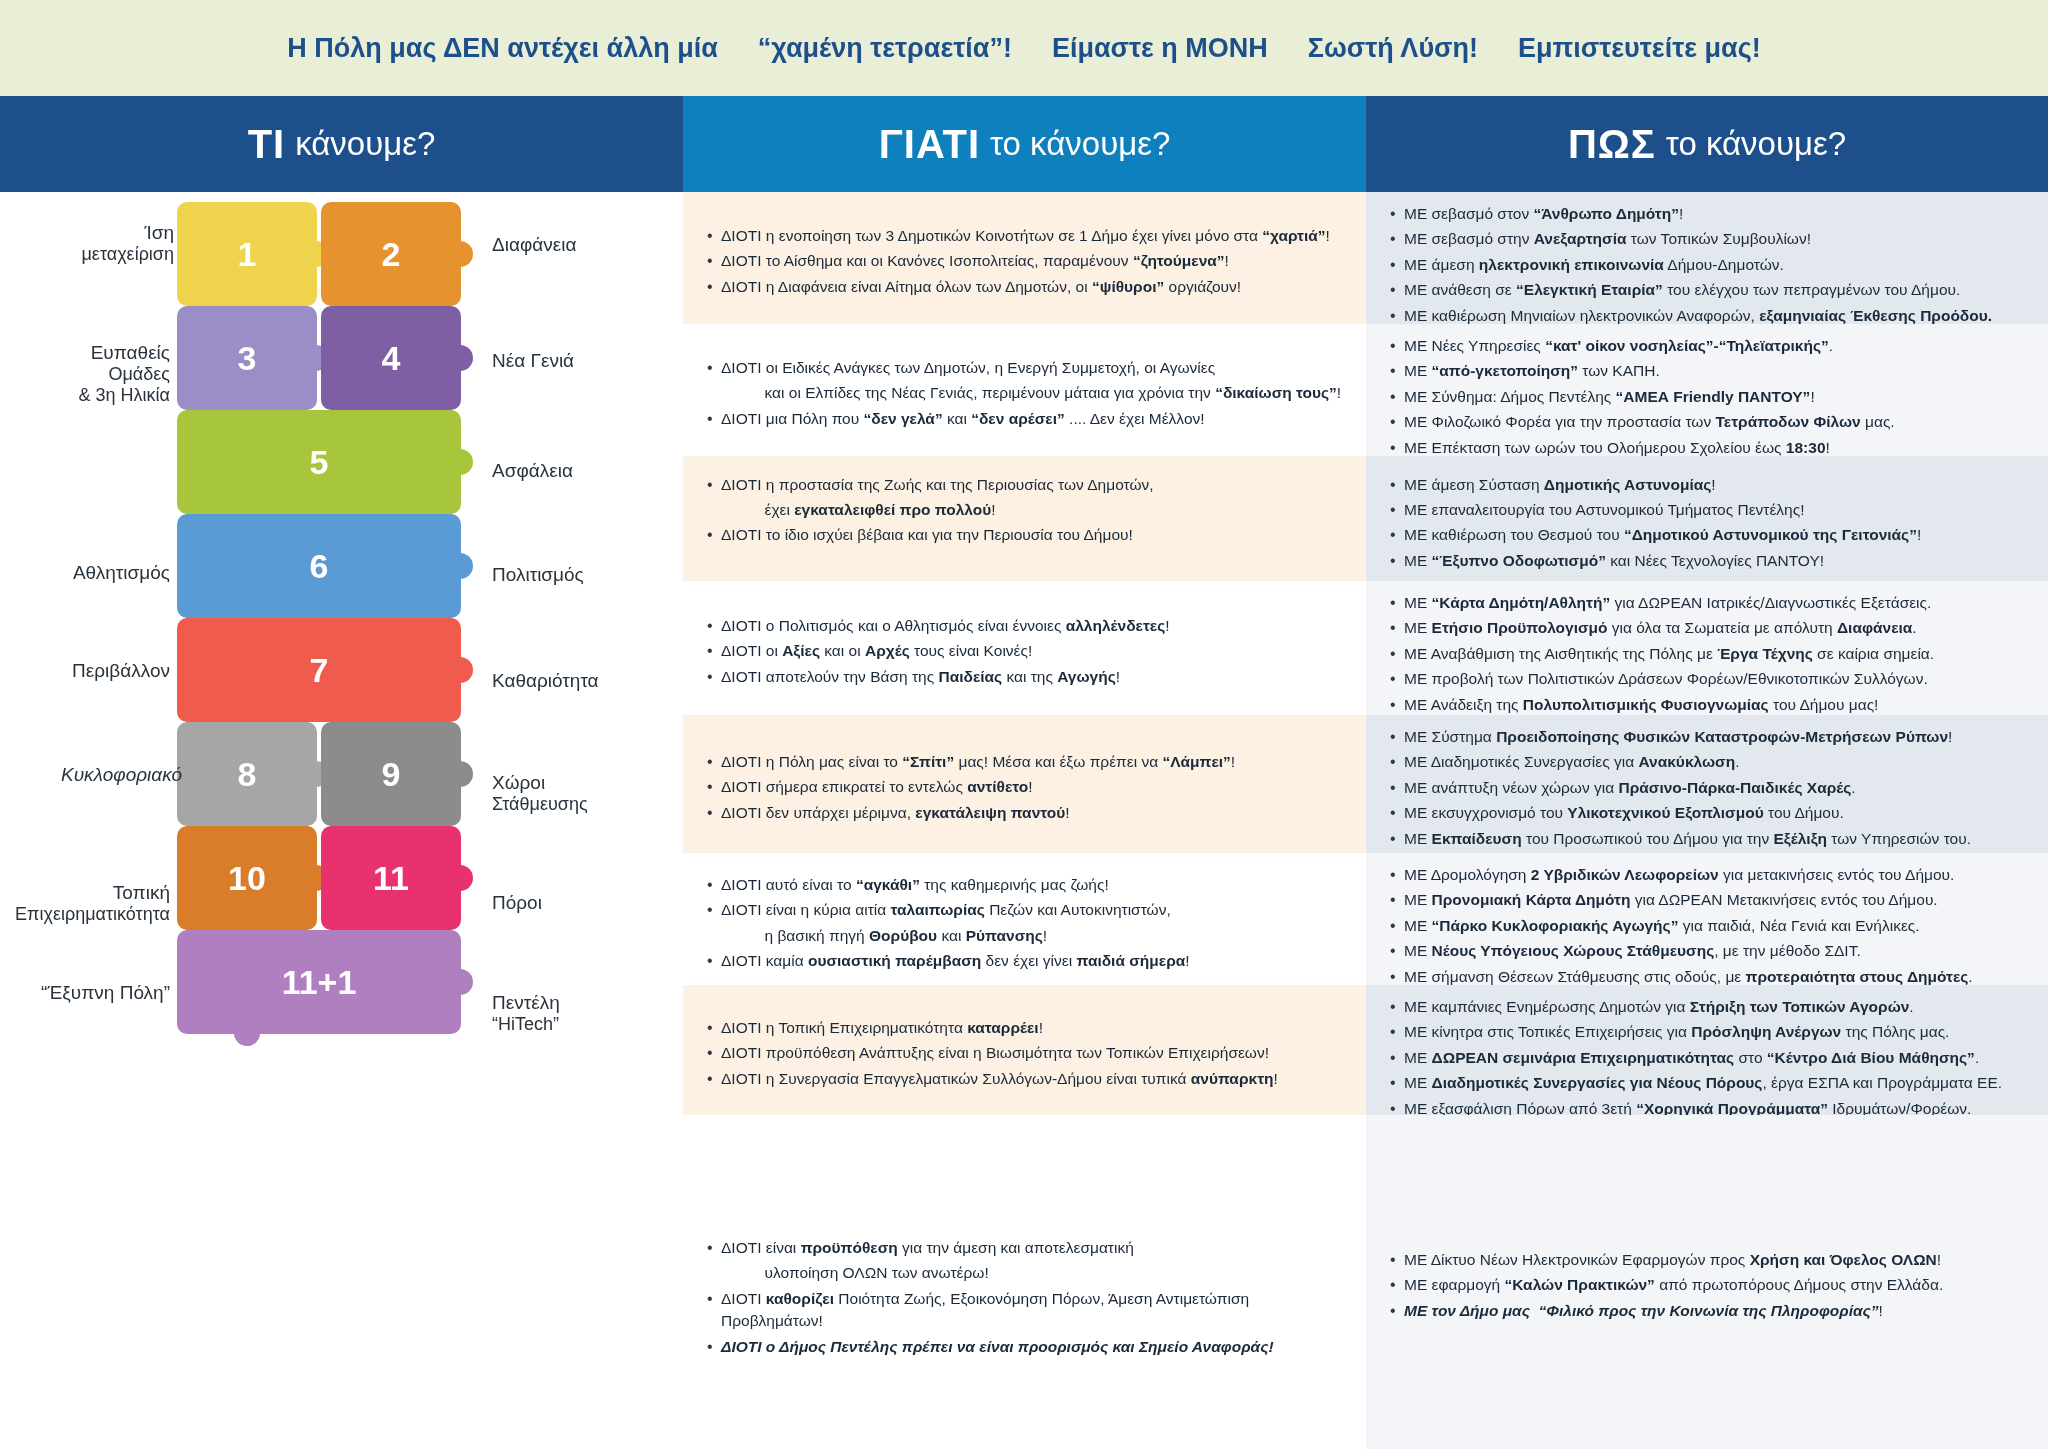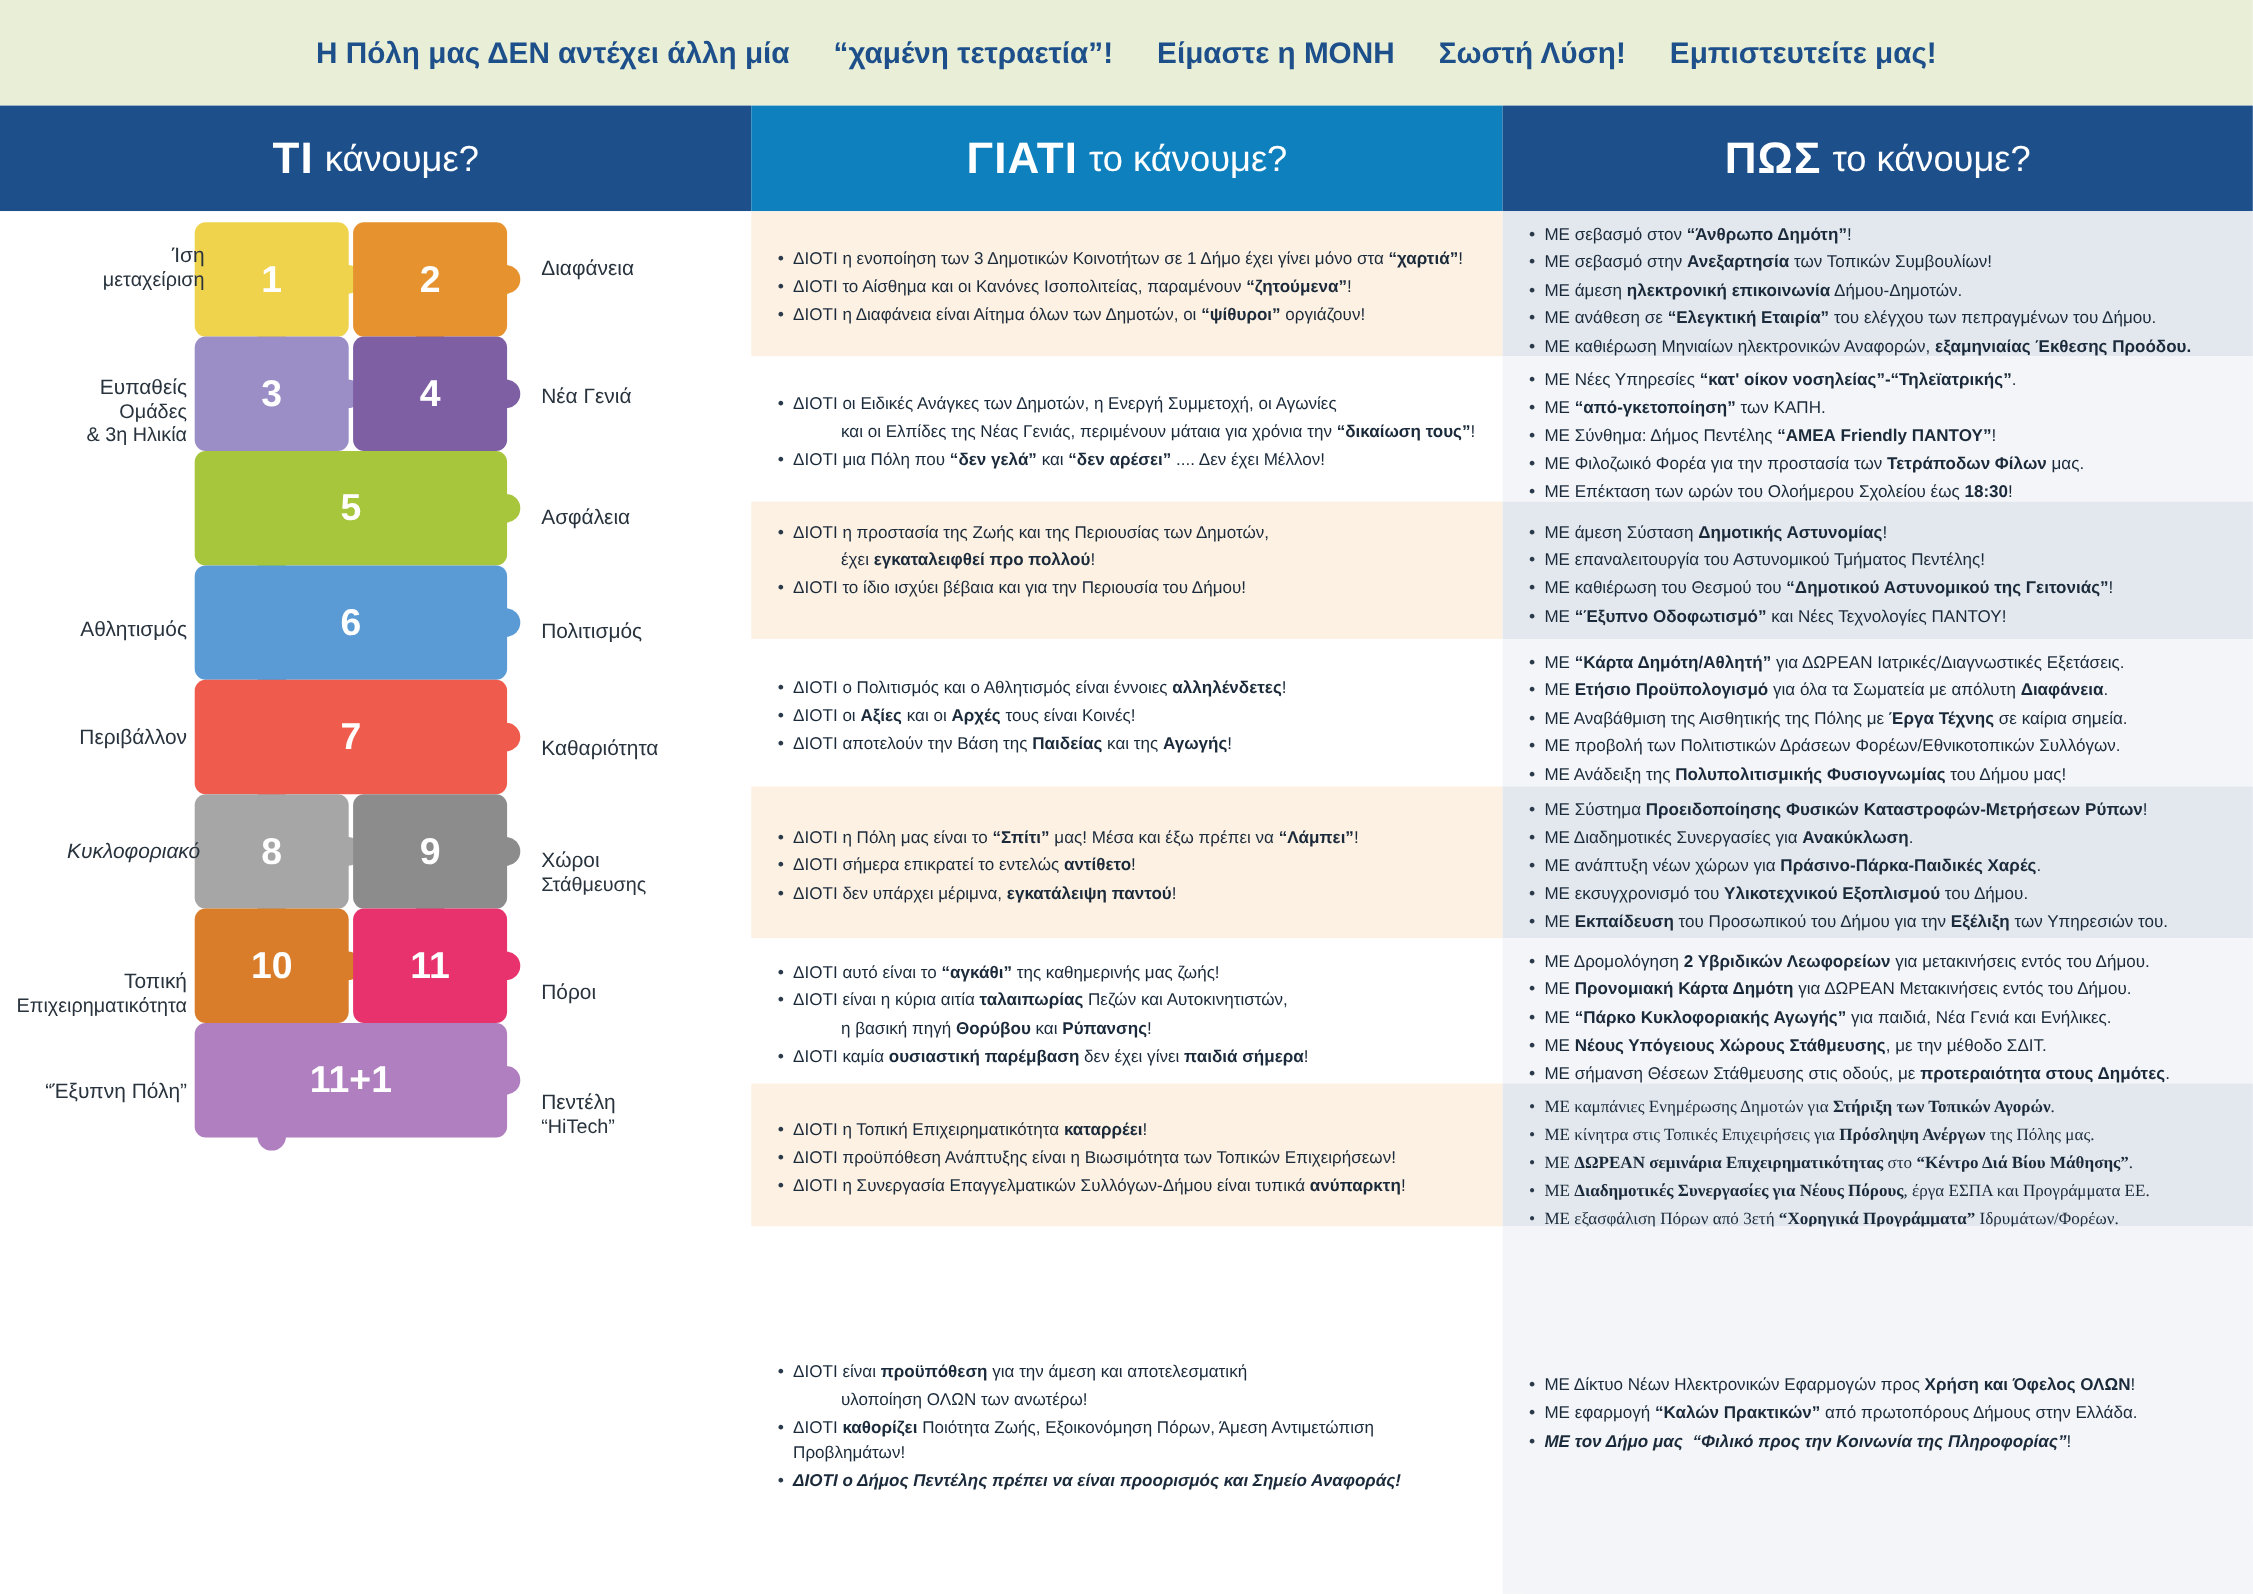--- a/index.html
+++ b/index.html
@@ -185,21 +185,21 @@
           </div>
           <div class="prow" style="height: 104px;">
             <div class="piece full left" style="background:#b07fc0">
               <span>11+1</span>
               <span class="knob r" style="background:#b07fc0"></span>
               <span class="knob b" style="background:#b07fc0"></span>
             </div>
           </div>
         </div>
       <div class="labels-left" id="labels-left">
-          <div class="lbl l" style="top:30px; left:16px; width:170px;"><span>Ίση</span><small>μεταχείριση</small></div>
+          <div class="lbl l" style="top:30px; left:4px; width:170px;"><span>Ίση</span><small>μεταχείριση</small></div>
           <div class="lbl l" style="top:150px; left:0px; width:170px;"><span>Ευπαθείς</span><small>Ομάδες<br>&amp; 3η Ηλικία</small></div>
           <div class="lbl l" style="top:370px; left:0px; width:170px;"><span>Αθλητισμός</span></div>
           <div class="lbl l" style="top:468px; left:0px; width:170px;"><span>Περιβάλλον</span></div>
           <div class="lbl l" style="top:572px; left:12px; width:170px;font-style:italic;"><span>Κυκλοφοριακό</span></div>
           <div class="lbl l" style="top:690px; left:0px; width:170px;"><span>Τοπική</span><small>Επιχειρηματικότητα</small></div>
           <div class="lbl l" style="top:790px; left:0px; width:170px;"><span>“Έξυπνη Πόλη”</span></div>
         </div>
       <div class="labels-right" id="labels-right">
           <div class="lbl r" style="top:42px; left:492px; width:180px;"><span>Διαφάνεια</span></div>
           <div class="lbl r" style="top:158px; left:492px; width:180px;"><span>Νέα Γενιά</span></div>
@@ -337,21 +337,21 @@
         <div class="rowtext" style="top:669px;">
           <ul>
             <li>ΜΕ Δρομολόγηση <b>2 Υβριδικών Λεωφορείων</b> για μετακινήσεις εντός του Δήμου.</li>
             <li>ΜΕ <b>Προνομιακή Κάρτα Δημότη</b> για ΔΩΡΕΑΝ Μετακινήσεις εντός του Δήμου.</li>
             <li>ΜΕ <b>“Πάρκο Κυκλοφοριακής Αγωγής”</b> για παιδιά, Νέα Γενιά και Ενήλικες.</li>
             <li>ΜΕ <b>Νέους Υπόγειους Χώρους Στάθμευσης</b>, με την μέθοδο ΣΔΙΤ.</li>
             <li>ΜΕ σήμανση Θέσεων Στάθμευσης στις οδούς, με <b>προτεραιότητα στους Δημότες</b>.</li>
           </ul>
         </div>
         <div class="stripe how-stripe-a" style="top:793px; height:130px;"></div>
-        <div class="rowtext" style="top:801px;font-family:Liberation Serif, serif;">
+        <div class="rowtext" style="top:801px;">
           <ul>
             <li>ΜΕ καμπάνιες Ενημέρωσης Δημοτών για <b>Στήριξη των Τοπικών Αγορών</b>.</li>
             <li>ΜΕ κίνητρα στις Τοπικές Επιχειρήσεις για <b>Πρόσληψη Ανέργων</b> της Πόλης μας.</li>
             <li>ΜΕ <b>ΔΩΡΕΑΝ σεμινάρια Επιχειρηματικότητας</b> στο <b>“Κέντρο Διά Βίου Μάθησης”</b>.</li>
             <li>ΜΕ <b>Διαδημοτικές Συνεργασίες για Νέους Πόρους</b>, έργα ΕΣΠΑ και Προγράμματα ΕΕ.</li>
             <li>ΜΕ εξασφάλιση Πόρων από 3ετή <b>“Χορηγικά Προγράμματα”</b> Ιδρυμάτων/Φορέων.</li>
           </ul>
         </div>
         <div class="stripe how-stripe-b" style="top:923px; height:334px;"></div>
         <div class="rowtext" style="top:1054px;">

